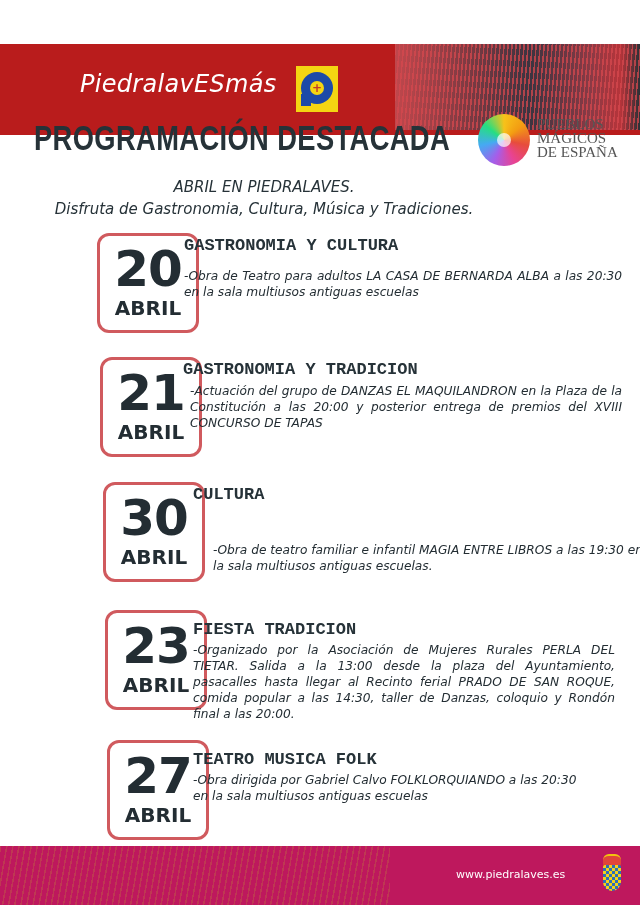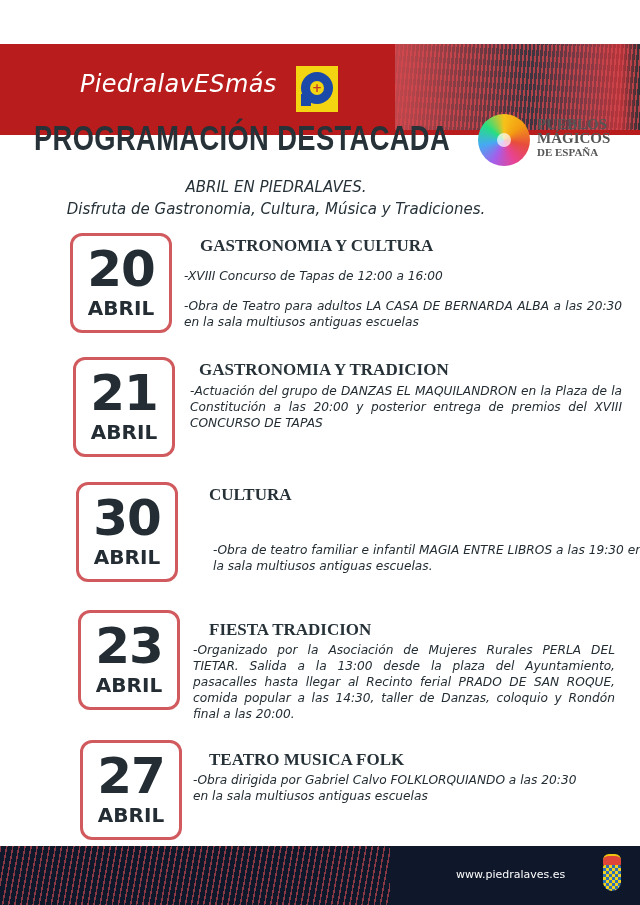--- a/index.html
+++ b/index.html
@@ -13,34 +13,34 @@
   .brand { position: absolute; left: 80px; top: 26px; font-family: "DejaVu Sans", sans-serif; font-style: italic; font-size: 24px; color: #ffffff; letter-spacing: 0.3px; }
   .brand-logo { position: absolute; left: 296px; top: 22px; width: 42px; height: 46px; background: #f4d512; }
   .brand-logo .ring { position: absolute; left: 5px; top: 6px; width: 32px; height: 32px; border-radius: 50%; background: #1c4aa8; }
   .brand-logo .tail { position: absolute; left: 5px; top: 28px; width: 10px; height: 12px; background: #1c4aa8; }
   .brand-logo .inner { position: absolute; left: 14px; top: 15px; width: 14px; height: 14px; border-radius: 50%; background: #f4d512; color: #c0392b; font-size: 12px; line-height: 14px; text-align: center; font-weight: bold; }
 
   .title { position: absolute; left: 34px; top: 118px; font-family: "Liberation Sans", sans-serif; font-weight: bold; font-size: 35px; color: #263238; transform: scaleX(0.78); transform-origin: left top; letter-spacing: 0.5px; white-space: nowrap; }
   .pm-logo { position: absolute; left: 478px; top: 114px; width: 52px; height: 52px; border-radius: 50%;
     background: conic-gradient(#f7c21a, #f39c12, #e74c3c, #e84393, #a55eea, #45aaf2, #26de81, #f7c21a); }
   .pm-logo .hole { position: absolute; left: 19px; top: 19px; width: 14px; height: 14px; border-radius: 50%; background: #ffffff; opacity: 0.7; }
-  .pm-text { position: absolute; left: 537px; top: 117px; font-family: "Liberation Serif", serif; font-size: 15px; line-height: 14px; color: #555555; font-weight: bold; }
+  .pm-text { position: absolute; left: 537px; top: 117px; font-family: "Liberation Serif", serif; font-size: 15px; line-height: 14px; color: #555555; }
 
-  .subtitle { position: absolute; left: 12px; width: 528px; text-align: center; font-family: "DejaVu Sans", sans-serif; font-style: italic; font-size: 15px; color: #263238; }
+  .subtitle { position: absolute; left: 0; width: 528px; text-align: center; font-family: "DejaVu Sans", sans-serif; font-style: italic; font-size: 15px; color: #263238; }
 
-  .datebox { position: absolute; width: 96px; height: 94px; border: 3px solid #d05a5e; border-radius: 12px; background: #ffffff; text-align: center; }
+  .datebox { position: absolute; width: 96px; height: 94px; border: 3px solid #d05a5e; border-radius: 12px; background: #ffffff; text-align: center; margin-left: 27px; }
   .datebox .day { display: block; font-family: "DejaVu Sans", sans-serif; font-weight: bold; font-size: 50px; line-height: 54px; margin-top: 6px; color: #232d33; letter-spacing: -1px; }
   .datebox .month { display: block; font-family: "DejaVu Sans", sans-serif; font-weight: bold; font-size: 20px; line-height: 24px; color: #232d33; }
 
-  .ev-title { position: absolute; font-family: Liberation Serif, serif; font-weight: bold; font-size: 17px; color: #263238; white-space: nowrap; margin-left: 16px; }
+  .ev-title { position: absolute; font-family: Liberation Mono, monospace; font-weight: bold; font-size: 17px; color: #263238; white-space: nowrap; }
   .ev-text { position: absolute; font-family: "DejaVu Sans", sans-serif; font-style: italic; font-size: 12.2px; line-height: 16px; color: #232d33; text-align: justify; }
   .ev-text p { margin: 0; }
   .ev-text p + p { margin-top: 14px; }
 
-  .footer { position: absolute; left: 0; top: 846px; width: 640px; height: 59px; background: #0f172a; overflow: hidden; }
+  .footer { position: absolute; left: 0; top: 846px; width: 640px; height: 59px; background: #be185d; overflow: hidden; }
   .footer .waves { position: absolute; left: 0; top: 0; width: 390px; height: 59px;
     background: repeating-linear-gradient(100deg, rgba(190,70,78,0.7) 0px, rgba(190,70,78,0.7) 1.5px, rgba(38,50,56,0) 1.5px, rgba(38,50,56,0) 6px); }
   .footer .url { position: absolute; left: 456px; top: 22px; font-family: "DejaVu Sans", sans-serif; font-size: 11px; color: #ffffff; }
   .crest { position: absolute; left: 601px; top: 8px; width: 22px; height: 42px; }
   .crest .crown { position: absolute; left: 2px; top: 0; width: 18px; height: 10px; background: #e0453a; border-radius: 6px 6px 2px 2px; border-top: 2px solid #f1c40f; }
   .crest .shield { position: absolute; left: 2px; top: 11px; width: 18px; height: 26px; border-radius: 2px 2px 9px 9px;
     background: repeating-conic-gradient(#2e6fb8 0% 25%, #f1d21a 0% 50%) 0 0 / 6px 6px; }
 </style>
 </head>
 <body>
@@ -55,33 +55,32 @@
   </div>
 </div>
 
 <div class="title">PROGRAMACIÓN DESTACADA</div>
 <div class="pm-logo">
     <div class="hole"></div>
   </div>
 <div class="pm-text">
   <div>PUEBLOS</div>
   <div>MÁGICOS</div>
-  <div style="font-size:11px;">DE ESPAÑA</div>
+  <div style="font-size:15px;">DE ESPAÑA</div>
 </div>
 
 <div class="subtitle" style="top:178px;">ABRIL EN PIEDRALAVES.</div>
 <div class="subtitle" style="top:200px;">Disfruta de Gastronomia, Cultura, Música y Tradiciones.</div>
 
 <div class="datebox" style="left:70px; top:233px;">
   <span class="day">20</span>
   <span class="month">ABRIL</span>
 </div>
 <div class="ev-title" style="left:184px; top:236px;">GASTRONOMIA Y CULTURA</div>
 <div class="ev-text" style="left:184px; top:268px; width:438px;">
-  <p>-XVIII Concurso de Tapas de 12:00 a 16:00</p>
   <p>-Obra de Teatro para adultos LA CASA DE BERNARDA ALBA a las 20:30 en la sala multiusos antiguas escuelas</p>
 </div>
 
 <div class="datebox" style="left:73px; top:357px;">
   <span class="day">21</span>
   <span class="month">ABRIL</span>
 </div>
 <div class="ev-title" style="left:183px; top:360px;">GASTRONOMIA Y TRADICION</div>
 <div class="ev-text" style="left:190px; top:383px; width:432px;">
   <p>-Actuación del grupo de DANZAS EL MAQUILANDRON en la Plaza de la Constitución a las 20:00 y posterior entrega de premios del XVIII CONCURSO DE TAPAS</p>

